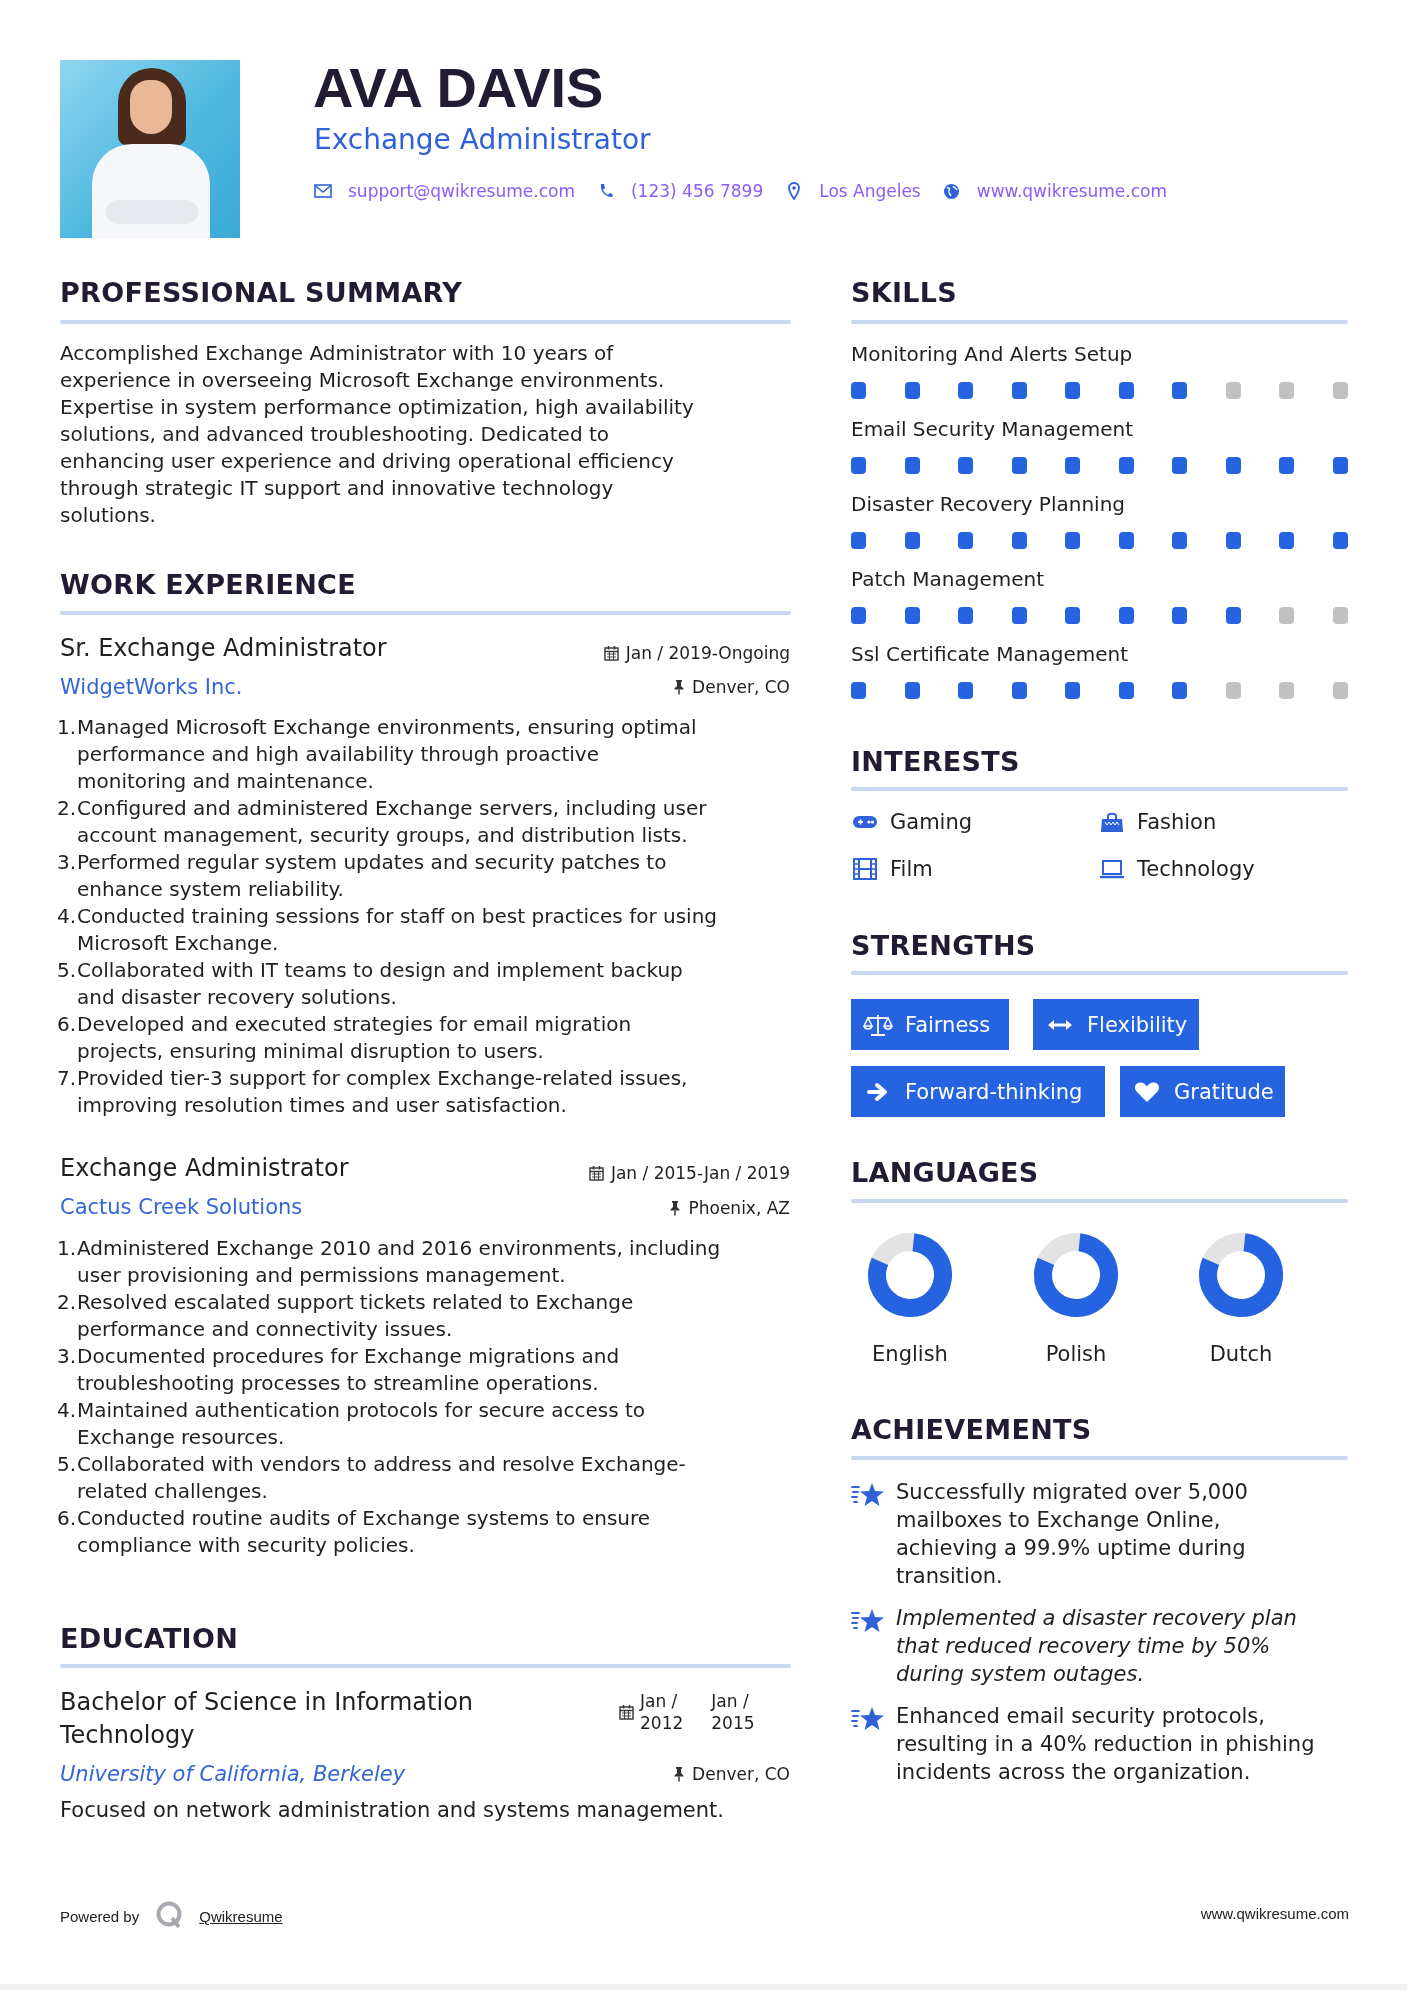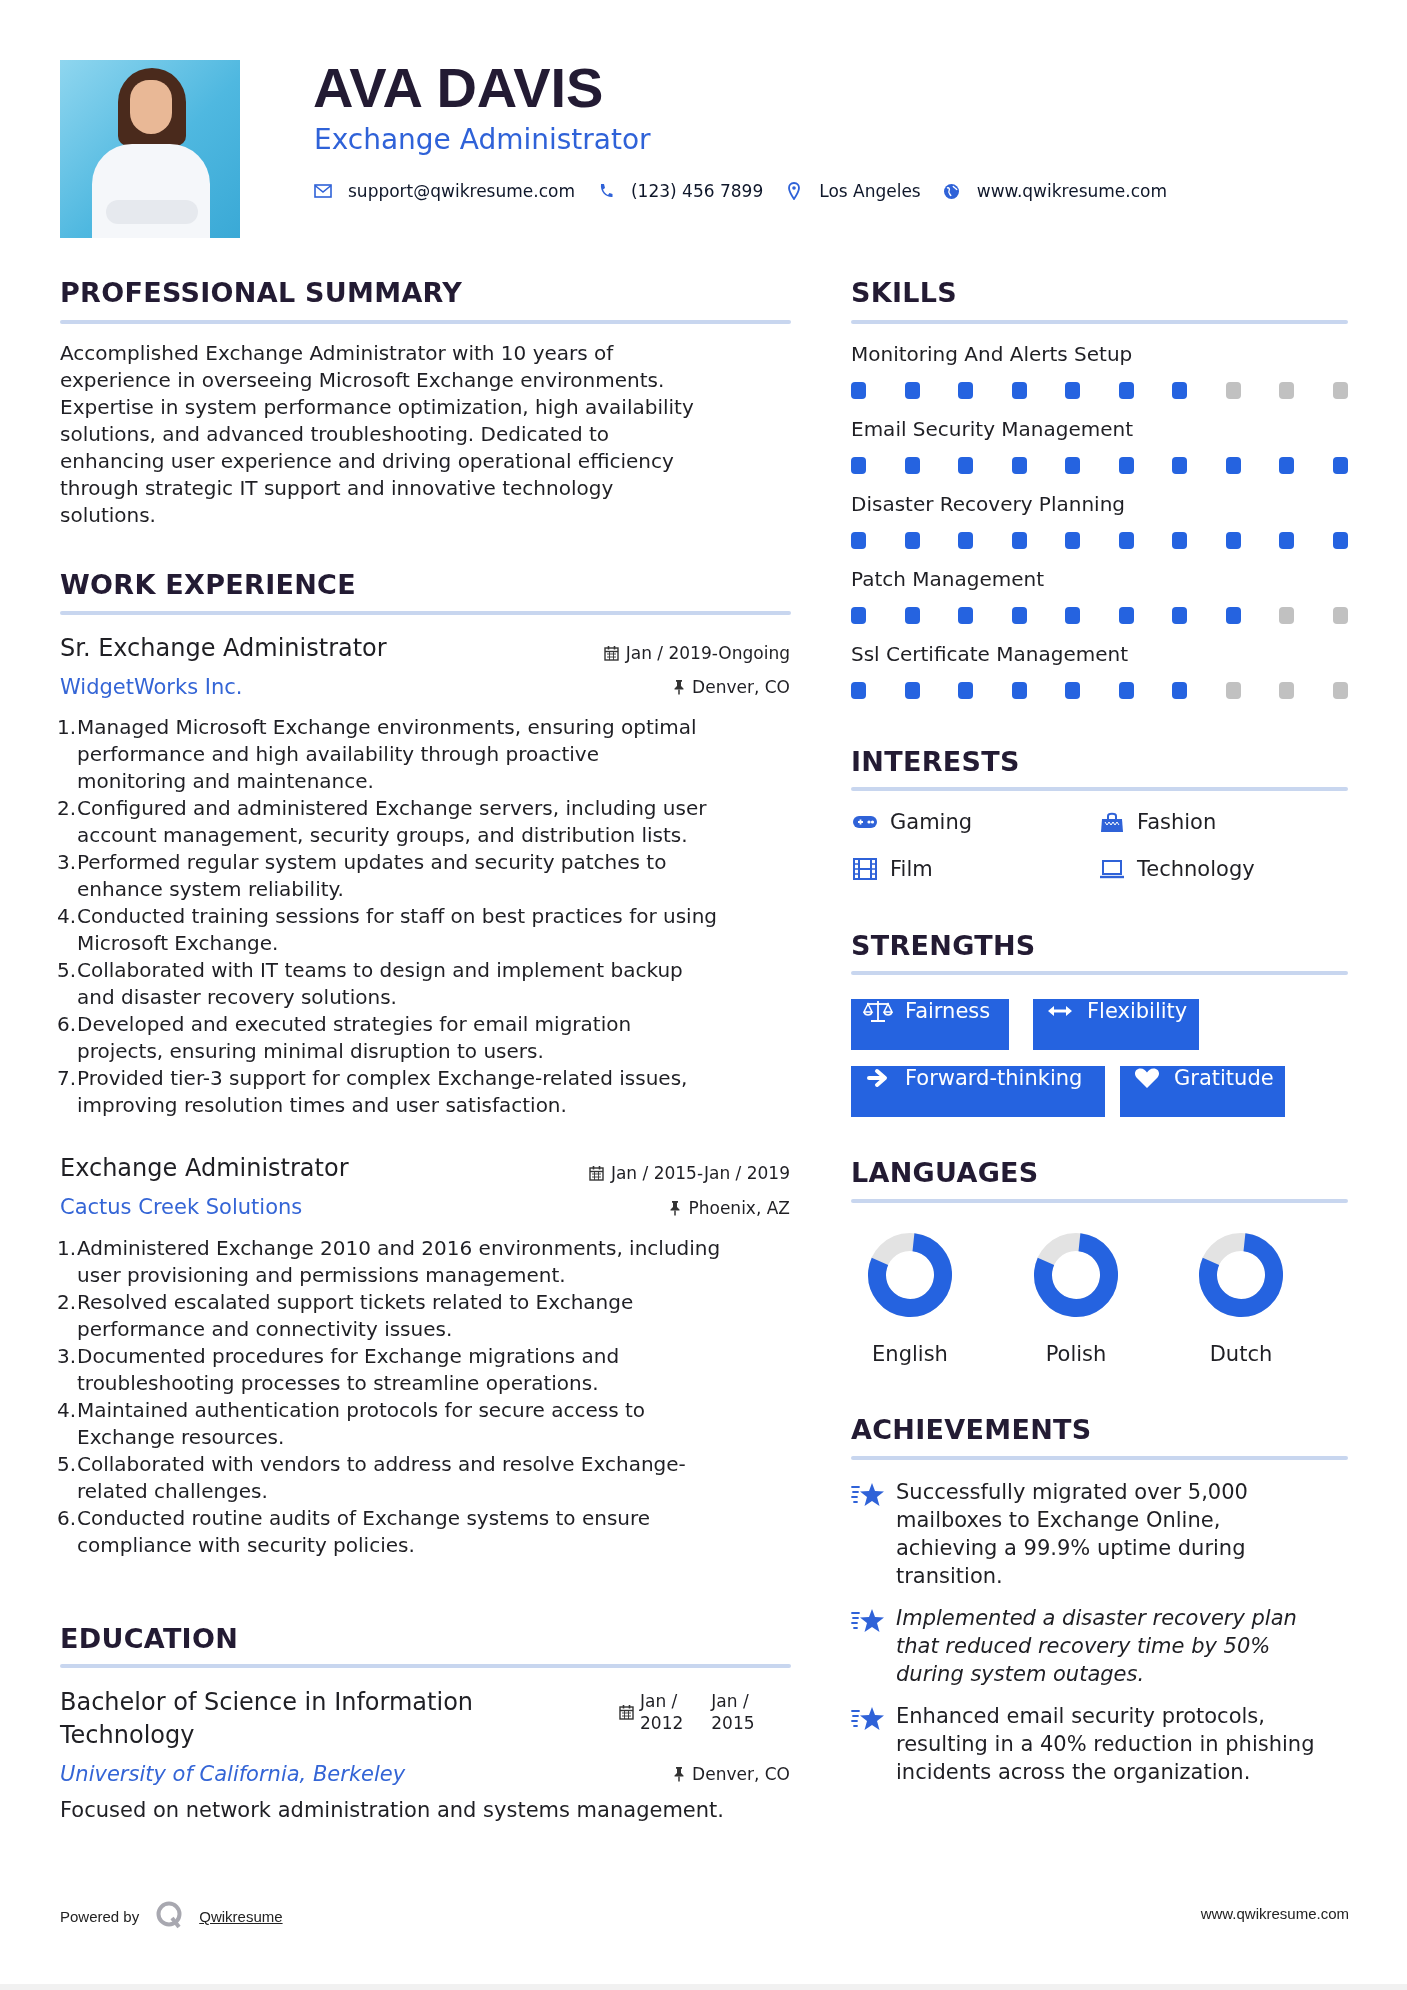--- a/index.html
+++ b/index.html
@@ -9,21 +9,21 @@
 
   
   .photo { left: 60px; top: 60px; width: 180px; height: 178px; background: linear-gradient(135deg,#8fd6ef 0%,#4fb8e0 55%,#3aa9d6 100%); overflow: hidden; }
   .photo .hair { position: absolute; left: 58px; top: 8px; width: 68px; height: 78px; background: #4a2a1c; border-radius: 34px 34px 10px 10px; }
   .photo .face { position: absolute; left: 70px; top: 20px; width: 42px; height: 54px; background: #e9b896; border-radius: 20px 20px 22px 22px; }
   .photo .body { position: absolute; left: 32px; top: 84px; width: 118px; height: 110px; background: #f5f7fa; border-radius: 40px 40px 0 0; }
   .photo .arms { position: absolute; left: 46px; top: 140px; width: 92px; height: 24px; background: #e6e9ee; border-radius: 12px; }
 
   .name { left: 313px; top: 56px; font-family: Liberation Sans, sans-serif; font-weight: bold; font-size: 56px; letter-spacing: 0px; color: #231b33; line-height: 64px; }
   .jobtitle { left: 314px; top: 122px; font-size: 28px; color: #2f62d8; line-height: 36px; }
-  .contacts { left: 314px; top: 178px; height: 26px; display: flex; align-items: center; font-size: 17px; color: #0f172a; }
+  .contacts { left: 314px; top: 178px; height: 26px; display: flex; align-items: center; font-size: 17px; color: #8b5cf6; }
   .contacts .ci { display: flex; align-items: center; margin-right: 22px; }
   .contacts .ico { width: 18px; height: 18px; margin-right: 16px; display: inline-flex; align-items: center; justify-content: center; }
 
   
   .sec-title { font-size: 27px; font-weight: bold; color: #231b33; letter-spacing: 0.3px; line-height: 34px; }
   .sec-line { height: 4px; background: #c8d6ef; border-radius: 2px; }
 
   .para { font-size: 20px; line-height: 27px; color: #1f1f24; }
 
   .job-title { font-size: 24px; color: #1f1f24; line-height: 32px; }
@@ -39,21 +39,21 @@
   .skill-name { font-size: 20px; line-height: 28px; color: #1f1f24; }
   .dots { display: flex; justify-content: space-between; width: 497px; height: 17px; }
   .dot { width: 15px; height: 17px; border-radius: 4px; background: #c1c1c1; }
   .dot.on { background: #2563e0; }
 
   
   .interest { display: flex; align-items: center; font-size: 21px; line-height: 28px; color: #1f1f24; text-align: right; }
   .interest .ii { width: 27px; height: 22px; margin-right: 12px; display: inline-flex; align-items: center; justify-content: center; }
 
   
-  .chip { position: absolute; height: 51px; background: #2563e0; color: #ffffff; font-size: 21px; display: flex; align-items: flex-start; padding-left: 12px; }
+  .chip { position: absolute; height: 51px; background: #2563e0; color: #ffffff; font-size: 21px; display: flex; align-items: center; padding-left: 12px; }
   .chip .chi { width: 30px; height: 24px; display: inline-flex; align-items: center; justify-content: center; margin-right: 12px; }
 
   
   .lang { position: absolute; width: 120px; text-align: center; }
   .lang svg { display: block; margin: 0 auto; }
   .lang .ln { font-size: 21px; line-height: 28px; color: #1f1f24; margin-top: 22px; }
 
   
   .ach { display: flex; font-size: 21px; line-height: 28px; color: #1f1f24; }
   .ach .ai { width: 45px; flex: none; padding-top: 4px; }

